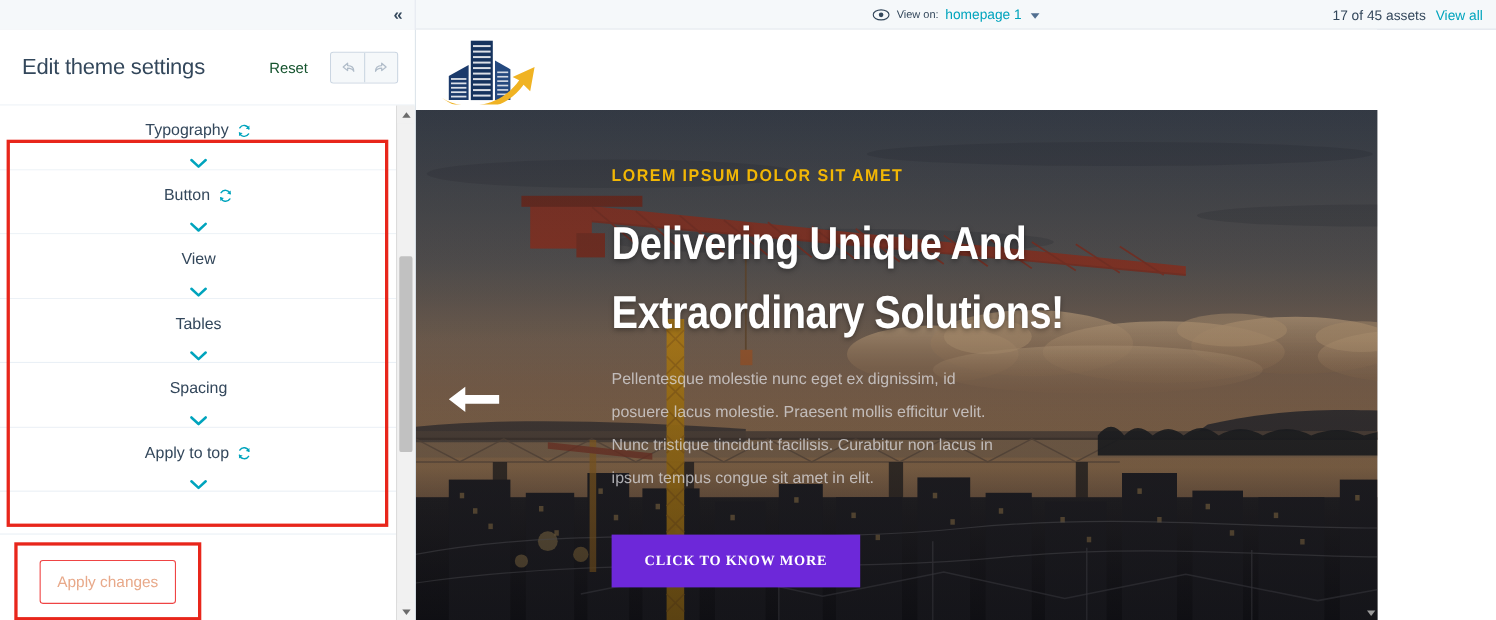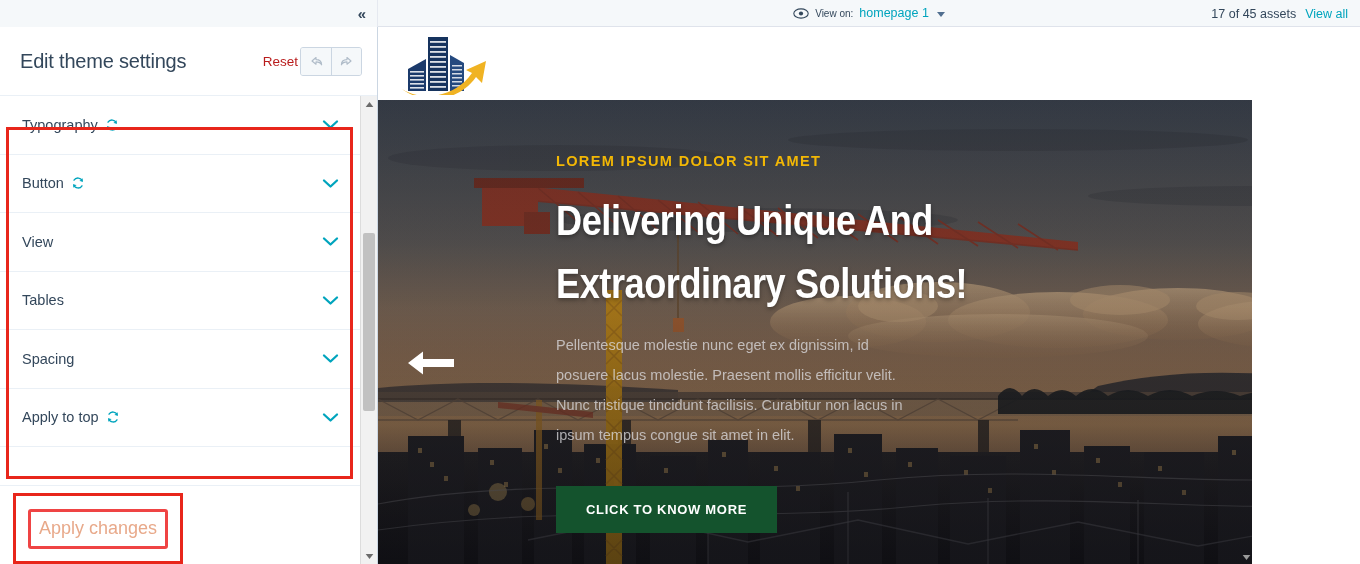--- a/index.html
+++ b/index.html
@@ -68,21 +68,21 @@
     display: flex; align-items: center;
     padding: 0 16px 0 20px;
     background: #fff;
     border-bottom: 1px solid #eaf0f6;
   }
   .sidebar-title {
     font-size: 20px; color: #33475b; font-weight: normal;
     flex: 1; letter-spacing: -0.2px;
   }
   .reset-link {
-    color: #b91c1c; font-size: 13.5px; cursor: pointer; margin-right: 2px;
+    color: #14532d; font-size: 13.5px; cursor: pointer; margin-right: 20px;
   }
   .undo-redo {
     display: flex; border: 1px solid #cbd6e2; border-radius: 3px;
     overflow: hidden; background: #f5f8fa;
   }
   .ur-btn {
     width: 30px; height: 27px;
     display: flex; align-items: center; justify-content: center;
     background: #f5f8fa; cursor: pointer;
   }
@@ -93,20 +93,21 @@
     position: absolute; top: 69px; left: 0;
     width: 361px;
   }
   .acc-item {
     height: 58.5px; width: 361px;
     display: flex; align-items: center;
     padding: 0 22px 0 22px;
     border-bottom: 1px solid #eaf0f6;
     background: #fff;
     cursor: pointer;
+    flex-direction: column;
   }
   .acc-label {
     font-size: 14.5px; color: #33475b; flex: 1;
     display: flex; align-items: center; gap: 7px;
   }
   .refresh-icon { display: inline-flex; align-items: center; }
   .chevron { display: inline-flex; }
 
   
   .hl-accordion {
@@ -124,26 +125,26 @@
     pointer-events: none;
     z-index: 8;
   }
 
   .apply-wrap {
     position: absolute; top: 466px; left: 13px;
     width: 170px; height: 71px;
     display: flex; align-items: center; justify-content: center;
   }
   .apply-btn {
-    width: 140px; height: 40px;
-    border: 3px solid #ef4444;
+    width: 124px; height: 40px;
+    border: 1px solid #ef4444;
     border-radius: 3px;
     background: #ffffff;
     color: #e8a98a;
-    font-size: 18px;
+    font-size: 14px;
     font-family: "Liberation Sans", sans-serif;
     cursor: default;
   }
 
   
   .sidebar-divider {
     position: absolute; top: 458px; left: 0; width: 361px;
     border-top: 1px solid #eaf0f6;
   }
 
@@ -230,27 +231,27 @@
   .hero-title .l2 { display: block; margin-top: 12px; }
   .hero-body {
     color: rgba(222,222,226,0.74);
     font-size: 14.5px; line-height: 2.05;
     margin-top: 22px;
     width: 360px;
   }
   .hero-cta {
     margin-top: 36px;
     display: inline-block;
-    background: #14532d;
+    background: #6d28d9;
     color: #ffffff;
     font-size: 13px; font-weight: bold;
     letter-spacing: 0.7px;
     padding: 16px 30px;
     border: none; cursor: pointer;
-    font-family: Liberation Sans, sans-serif;
+    font-family: Liberation Serif, serif;
   }
   .hero-arrow {
     position: absolute; top: 250px;
     z-index: 6; cursor: pointer;
   }
   .hero-arrow.left { left: 30px; }
   .hero-arrow.right { right: 30px; }
 
   
   .page-sb {

